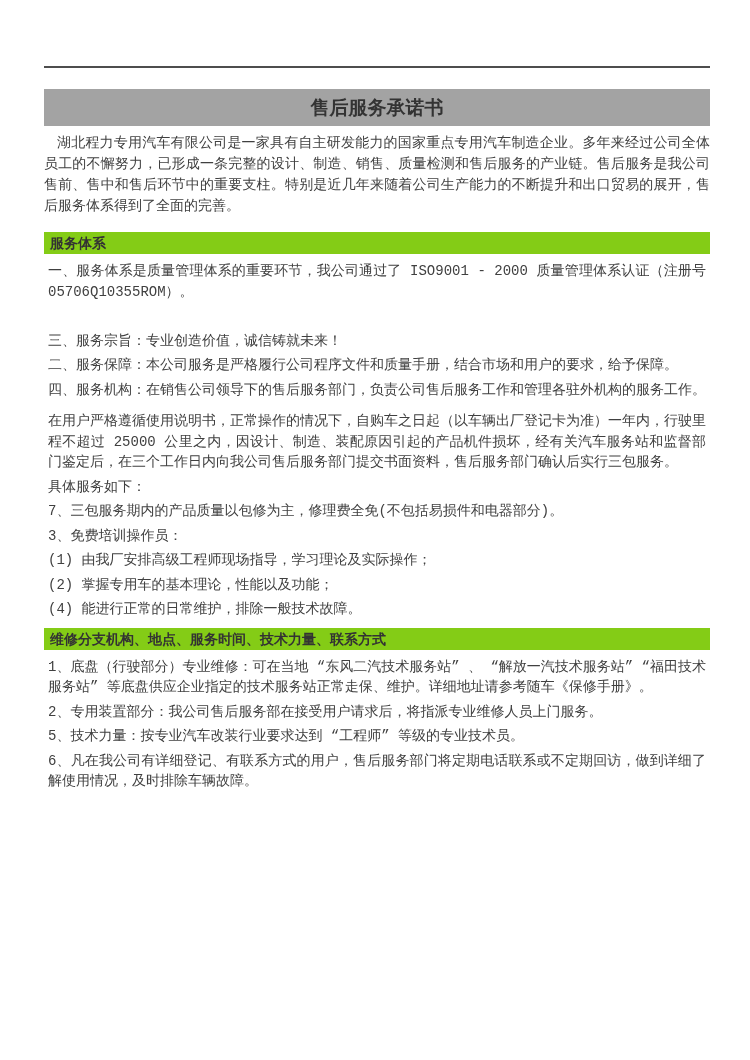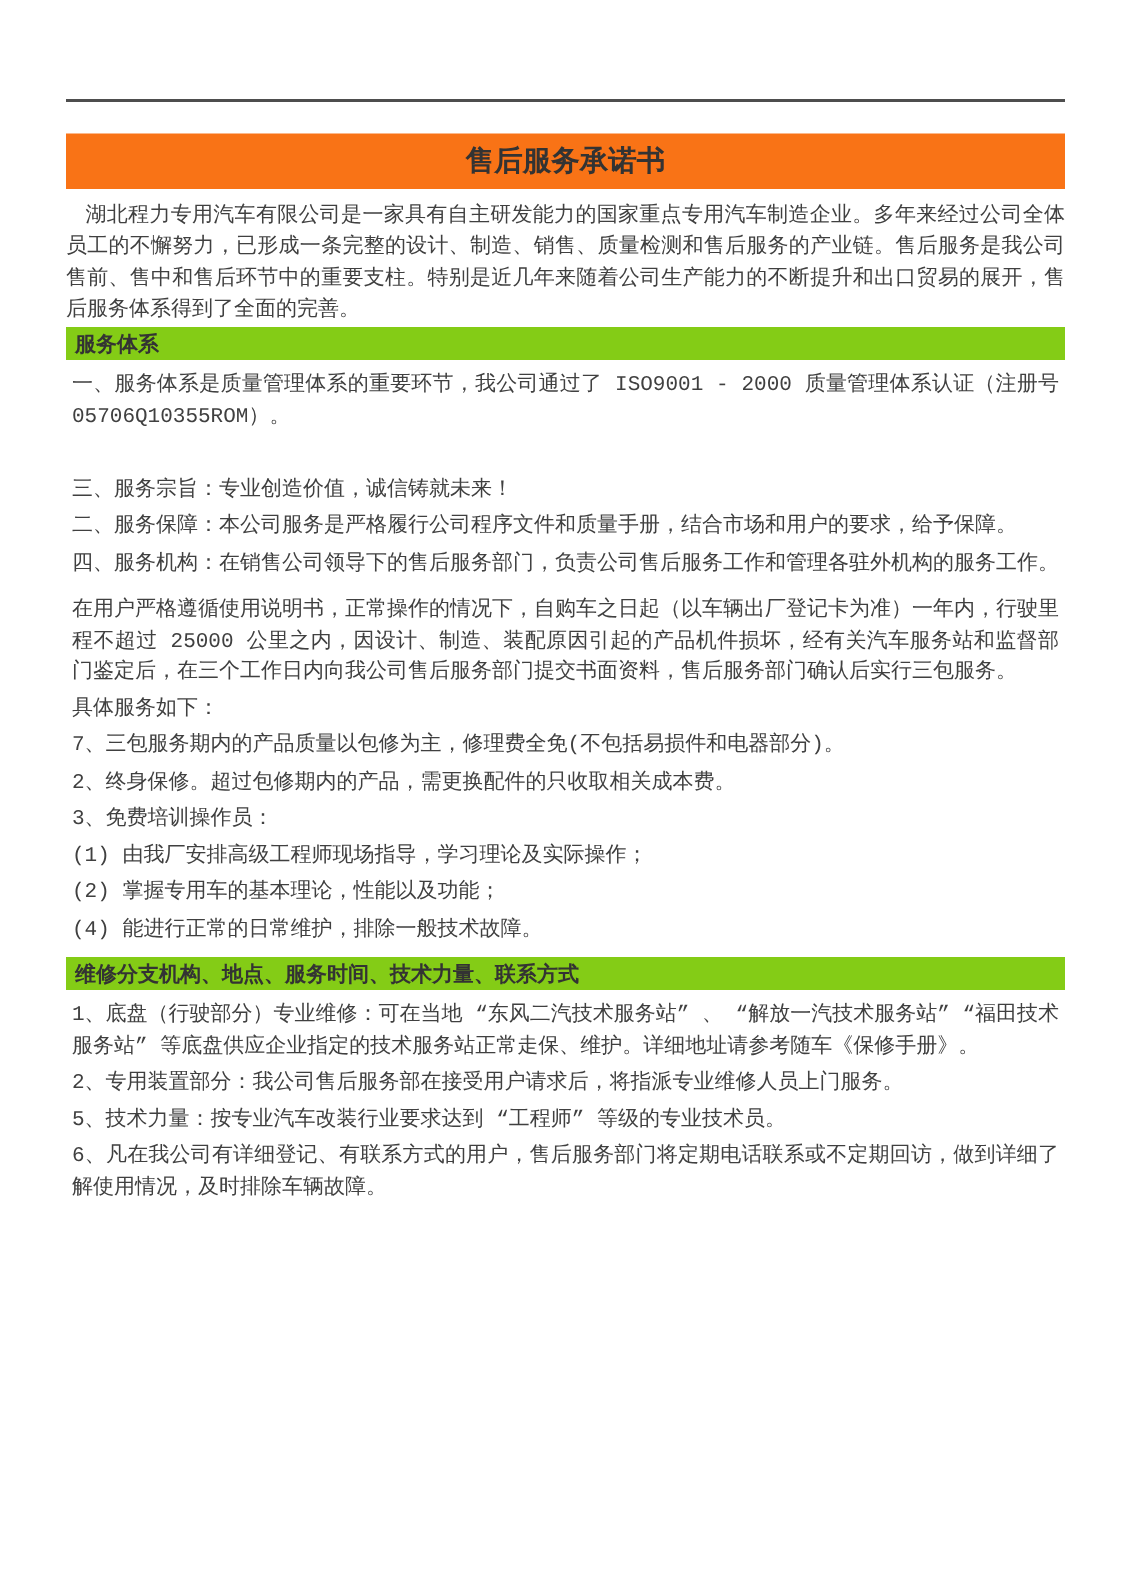--- a/index.html
+++ b/index.html
@@ -17,30 +17,30 @@
     margin: 0 40px 0 44px;
     width: 666px;
     padding-top: 66px;
   }
   .top-rule {
     height: 0;
     border-top: 2px solid #4e4e4e;
     margin-bottom: 21px;
   }
   .title-bar {
-    background: #f97316;
+    background: #a3a3a3;
     height: 37px;
     line-height: 37px;
     text-align: center;
     font-size: 19px;
     font-weight: bold;
     color: #333333;
   }
   .intro {
-    margin: 6px 0 2px 0;
+    margin: 6px 0 16px 0;
     font-size: 14px;
     line-height: 21px;
     color: #404040;
     text-align: justify;
     text-indent: 13px;
   }
   .section-bar {
     background: #84cc16;
     font-size: 14px;
     font-weight: bold;
@@ -79,21 +79,20 @@
     <p class="para"></p>
     <p class="para">三、服务宗旨：专业创造价值，诚信铸就未来！</p>
     <p class="para">二、服务保障：本公司服务是严格履行公司程序文件和质量手册，结合市场和用户的要求，给予保障。</p>
     <p class="para">四、服务机构：在销售公司领导下的售后服务部门，负责公司售后服务工作和管理各驻外机构的服务工作。</p>
   </div>
 
   <div class="section-body">
     <p class="para">在用户严格遵循使用说明书，正常操作的情况下，自购车之日起（以车辆出厂登记卡为准）一年内，行驶里程不超过 25000 公里之内，因设计、制造、装配原因引起的产品机件损坏，经有关汽车服务站和监督部门鉴定后，在三个工作日内向我公司售后服务部门提交书面资料，售后服务部门确认后实行三包服务。</p>
     <p class="para">具体服务如下：</p>
     <p class="para">7、三包服务期内的产品质量以包修为主，修理费全免(不包括易损件和电器部分)。</p>
-    <p class="para">2、终身保修。超过包修期内的产品，需更换配件的只收取相关成本费。</p>
     <p class="para">3、免费培训操作员：</p>
     <p class="para">(1) 由我厂安排高级工程师现场指导，学习理论及实际操作；</p>
     <p class="para">(2) 掌握专用车的基本理论，性能以及功能；</p>
     <p class="para">(4) 能进行正常的日常维护，排除一般技术故障。</p>
   </div>
 
   <div class="section-bar">维修分支机构、地点、服务时间、技术力量、联系方式</div>
   <div class="section-body">
     <p class="para">1、底盘（行驶部分）专业维修：可在当地 “东风二汽技术服务站” 、 “解放一汽技术服务站” “福田技术服务站” 等底盘供应企业指定的技术服务站正常走保、维护。详细地址请参考随车《保修手册》。</p>
     <p class="para">2、专用装置部分：我公司售后服务部在接受用户请求后，将指派专业维修人员上门服务。</p>

